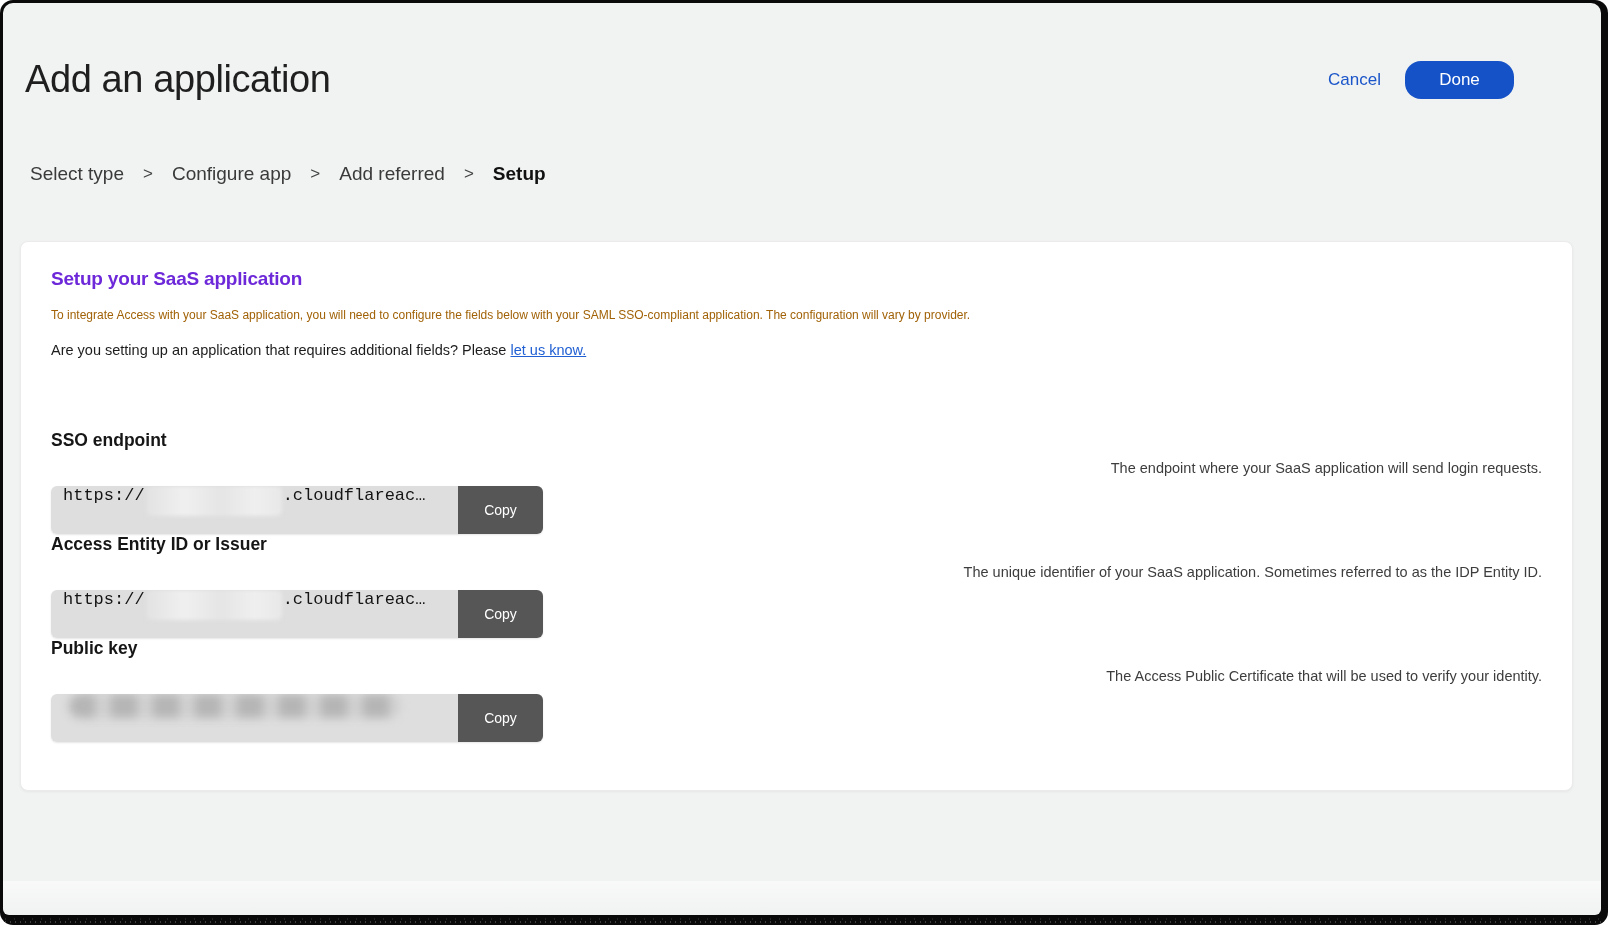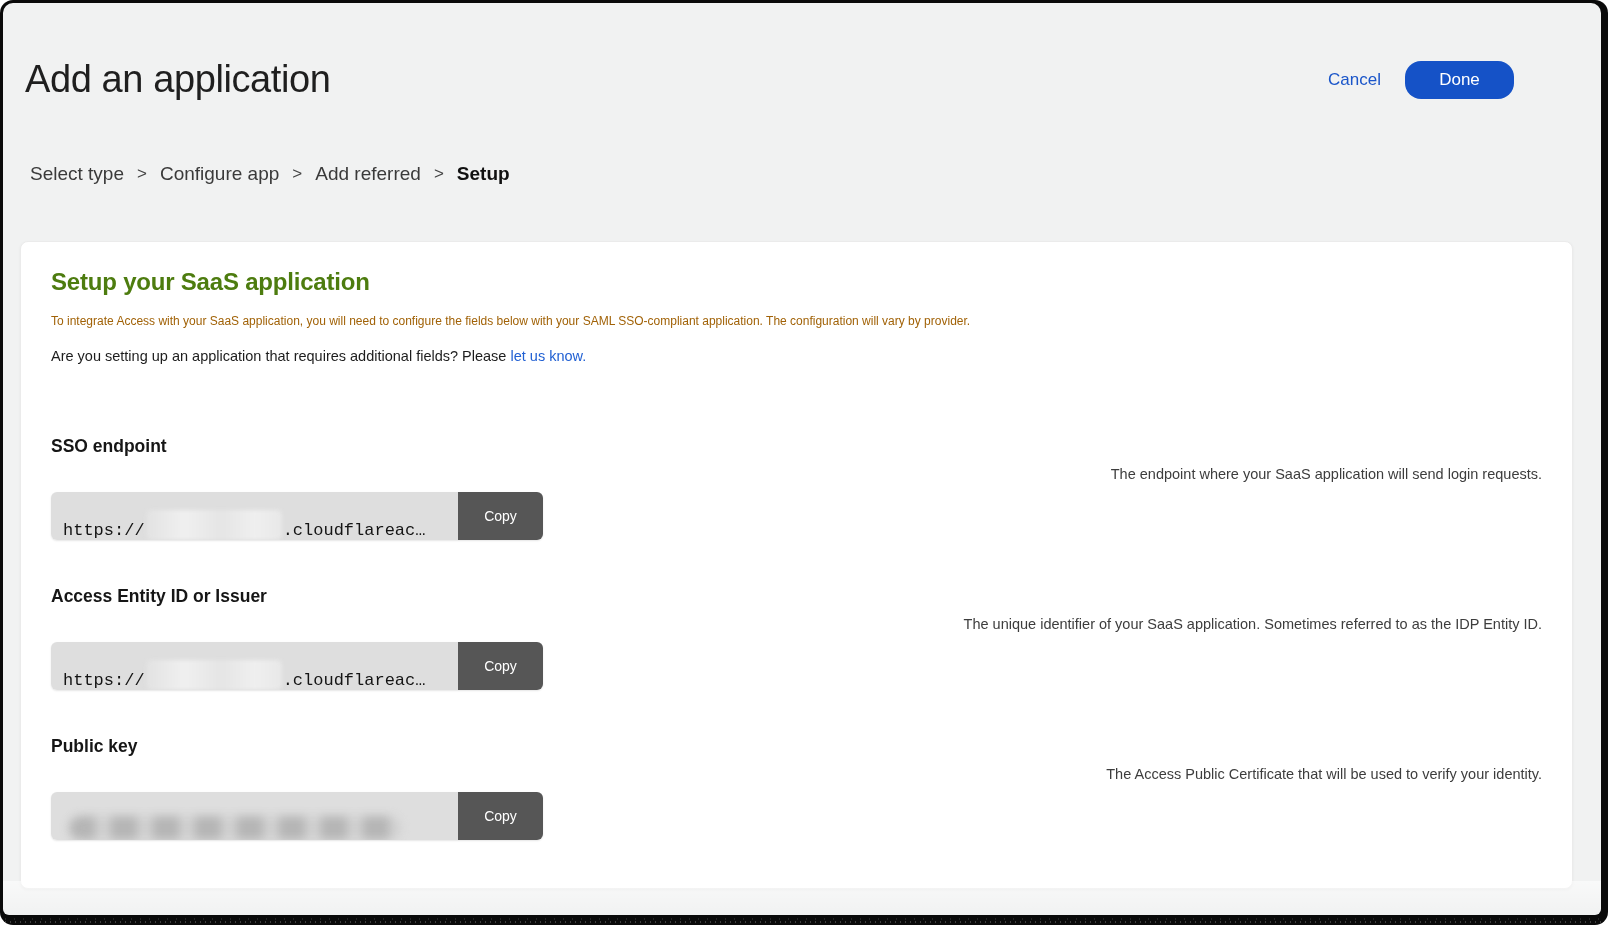--- a/index.html
+++ b/index.html
@@ -41,50 +41,50 @@
   .cancel-link {
     font-size:17px; color:#1a55c9; text-decoration:none; cursor:pointer;
   }
   .done-button {
     min-width:109px; height:38px; border:none; border-radius:16px;
     background:#1552c7; color:#ffffff; font-size:17px;
     font-family:"Liberation Sans", sans-serif; cursor:pointer; padding:0 2px;
   }
 
   .breadcrumb {
-    margin:62px 0 0 27px; display:flex; align-items:center; gap:13px;
+    margin:62px 0 0 27px; display:flex; align-items:center; gap:19px;
     font-size:19px; color:#3a3a3a;
   }
   .breadcrumb .sep { font-size:17px; color:#444444; }
   .breadcrumb .crumb { cursor:pointer; }
   .breadcrumb .crumb.active { font-weight:700; color:#111111; cursor:default; }
 
   .card {
     margin:56px 28px 0 17px;
     background:#ffffff; border:1px solid #ebebeb; border-radius:8px;
     box-shadow:0 1px 3px rgba(0,0,0,0.05);
     padding:26px 30px 48px 30px;
   }
-  .card-heading { font-size:24px; font-weight:700; color:#4d7c0f; letter-spacing:-0.2px; }
+  .card-heading { font-size:19px; font-weight:700; color:#6d28d9; letter-spacing:-0.2px; }
   .card-intro   { margin-top:18px; font-size:12px; color:#a16207; }
   .card-note    { margin-top:20px; font-size:14.5px; color:#1d1d1d; }
-  .card-note a  { color:#2160d3; cursor:pointer;margin-top:20px; }
+  .card-note a  { color:#2160d3; text-decoration:underline; cursor:pointer;margin-top:20px; }
 
-  .field-group { margin-top:46px; }
+  .field-group { }
   .field-group.first { margin-top:72px; }
   .field-label { font-size:17.5px; font-weight:700; color:#161616; }
   .field-desc  { margin-top:9px; font-size:14.5px; color:#3d3d3d;text-align:right; }
 
   .field-row {
     margin-top:10px; width:492px; height:48px;
     display:flex; border-radius:6px; overflow:hidden;
     box-shadow:0 1px 2px rgba(0,0,0,0.10);
   }
   .code-box {
-    flex:1; background:#dedede; display:flex; align-items:flex-end;
+    flex:1; background:#dedede; display:flex; align-items:flex-start;
     padding:0 8px 0 12px; font-family:"Liberation Mono", monospace;
     font-size:17px; color:#141414; white-space:nowrap; overflow:hidden;
   }
   .copy-button {
     width:85px; border:none; background:#565656; color:#ffffff;
     font-size:14px; font-family:"Liberation Sans", sans-serif;
     display:flex; align-items:center; justify-content:center; cursor:pointer;
   }
 
   .redact-chip {

